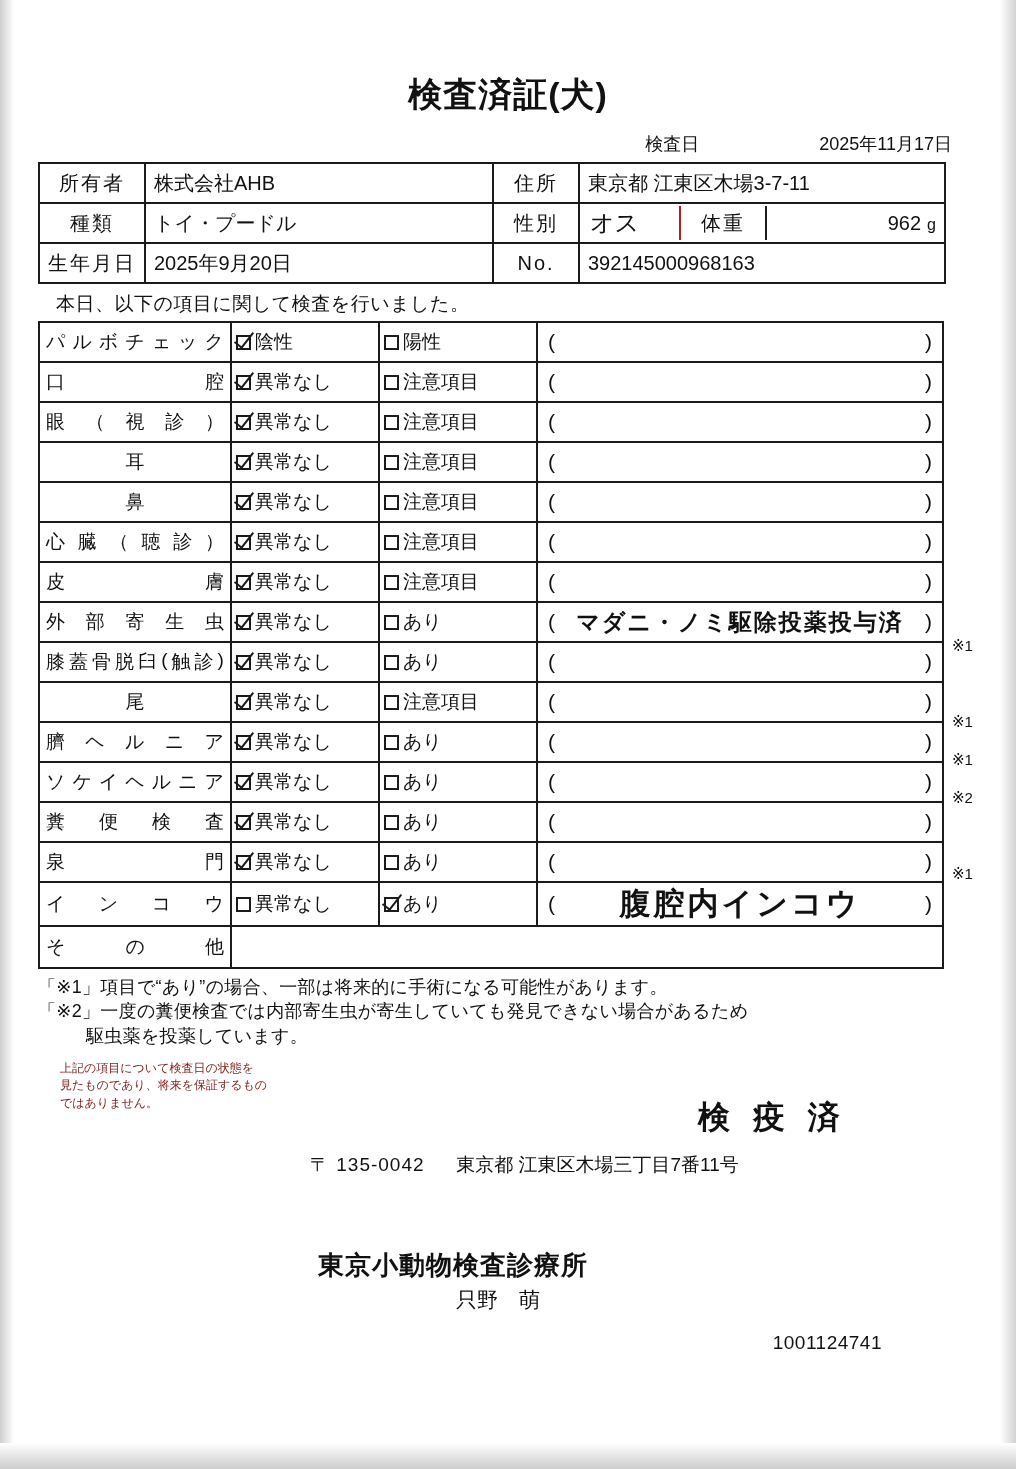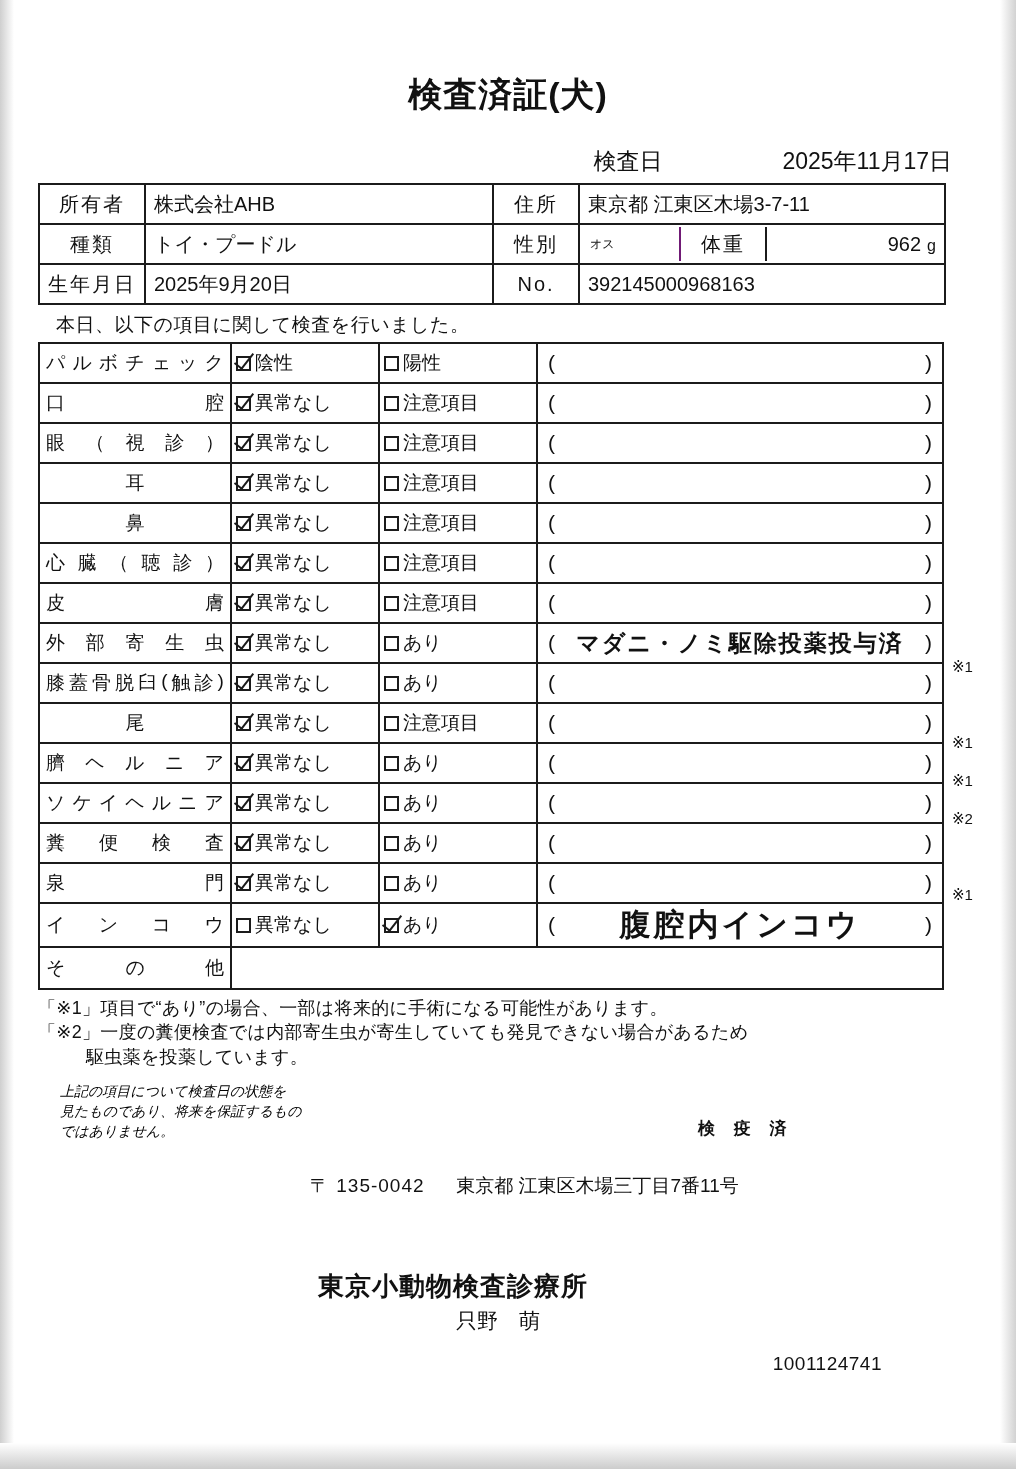--- a/index.html
+++ b/index.html
@@ -48,23 +48,23 @@
     font-weight: bold;
     letter-spacing: 1px;
     color: #111;
     margin-top: 72px;
   }
 
   .exam-date-row {
     display: flex;
     justify-content: flex-end;
     align-items: baseline;
-    margin-top: 28px;
+    margin-top: 14px;
     padding-right: 26px;
-    font-size: 23px;
+    font-size: 18px;
     color: #111;
   }
   .exam-date-label {
     margin-right: 120px;
     font-weight: normal;
   }
   .exam-date-value {
     font-weight: normal;
   }
 
@@ -205,30 +205,29 @@
 
   .bottom-area {
     position: relative;
     margin-top: 12px;
     height: 250px;
   }
   .disclaimer {
     position: absolute;
     left: 22px;
     top: 0;
-    font-size: 14px;
+    font-size: 12px;
     line-height: 1.45;
-    color: #000000;
-    font-style: italic;
+    color: #7f1d1d;
   }
   .stamp {
     position: absolute;
     left: 660px;
     top: 36px;
-    font-size: 17px;
+    font-size: 32px;
     letter-spacing: 7px;
     font-weight: bold;
     color: #111;
   }
   .addr {
     position: absolute;
     left: 272px;
     top: 92px;
     font-size: 19px;
     color: #111;
@@ -306,21 +305,21 @@
           <td class="lbl">性別</td>
           <td style="padding:0">
             <table style="border-collapse:collapse;width:100%;table-layout:fixed">
               <colgroup>
                   <col style="width:100px">
                   <col style="width:86px">
                   <col>
                 </colgroup>
               <tbody>
                   <tr>
-                <td style="border:none;border-right:2px solid #701a75;height:34px;font-size:12px;padding-left:10px">オス</td>
+                <td style="border:none;border-right:2px solid #b91c1c;height:34px;font-size:24px;padding-left:10px">オス</td>
                 <td class="lbl" style="border:none;border-right:2px solid #1b1b1b;height:34px">体重</td>
                 <td style="border:none;height:34px;text-align:right;padding-right:8px">
                   <span>962</span><span class="unit">g</span>
                 </td>
               </tr>
             </tbody>
               </table>
           </td>
         </tr>
         <tr>

